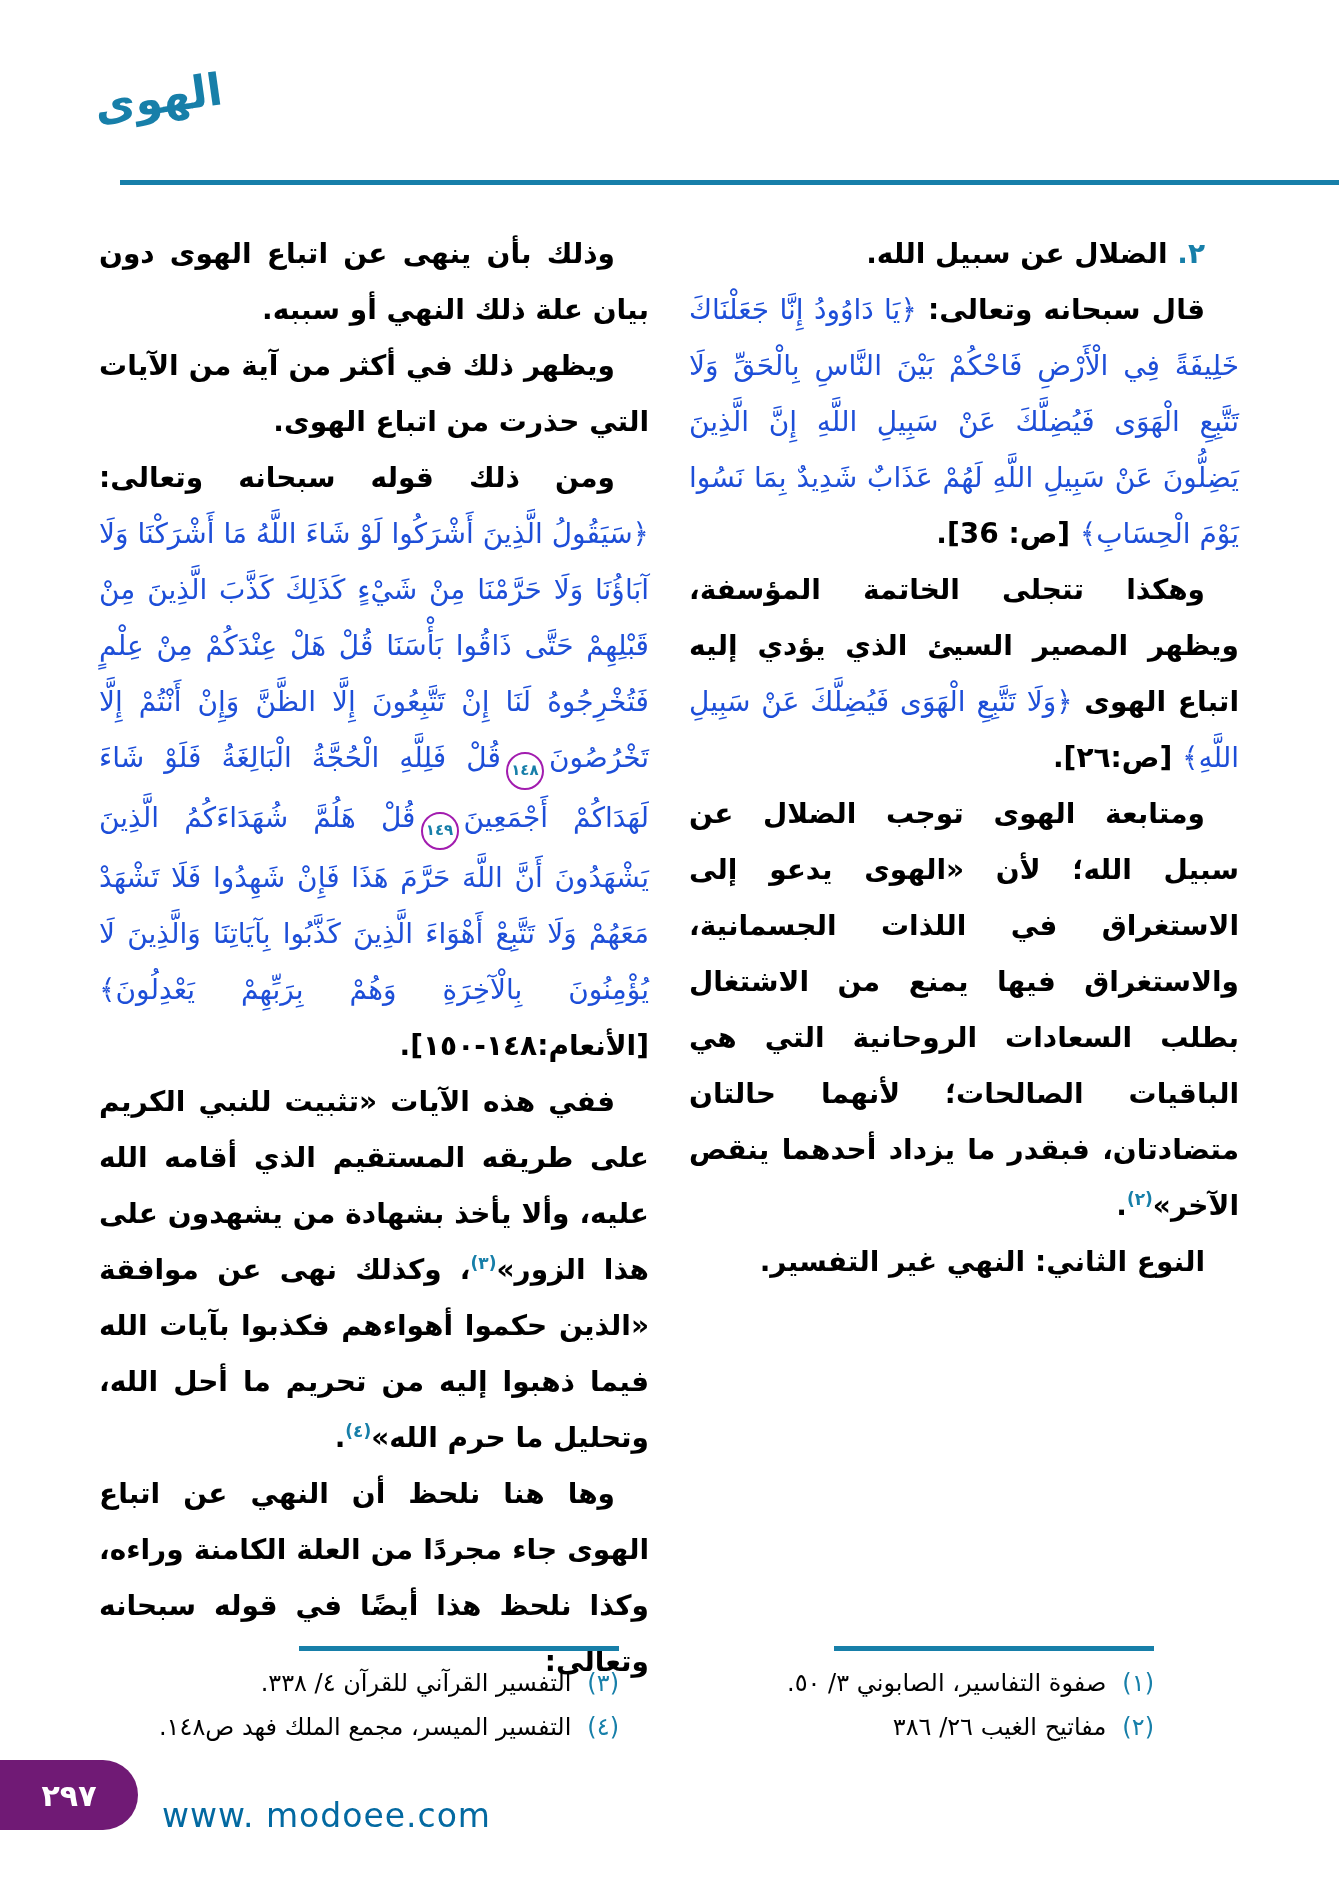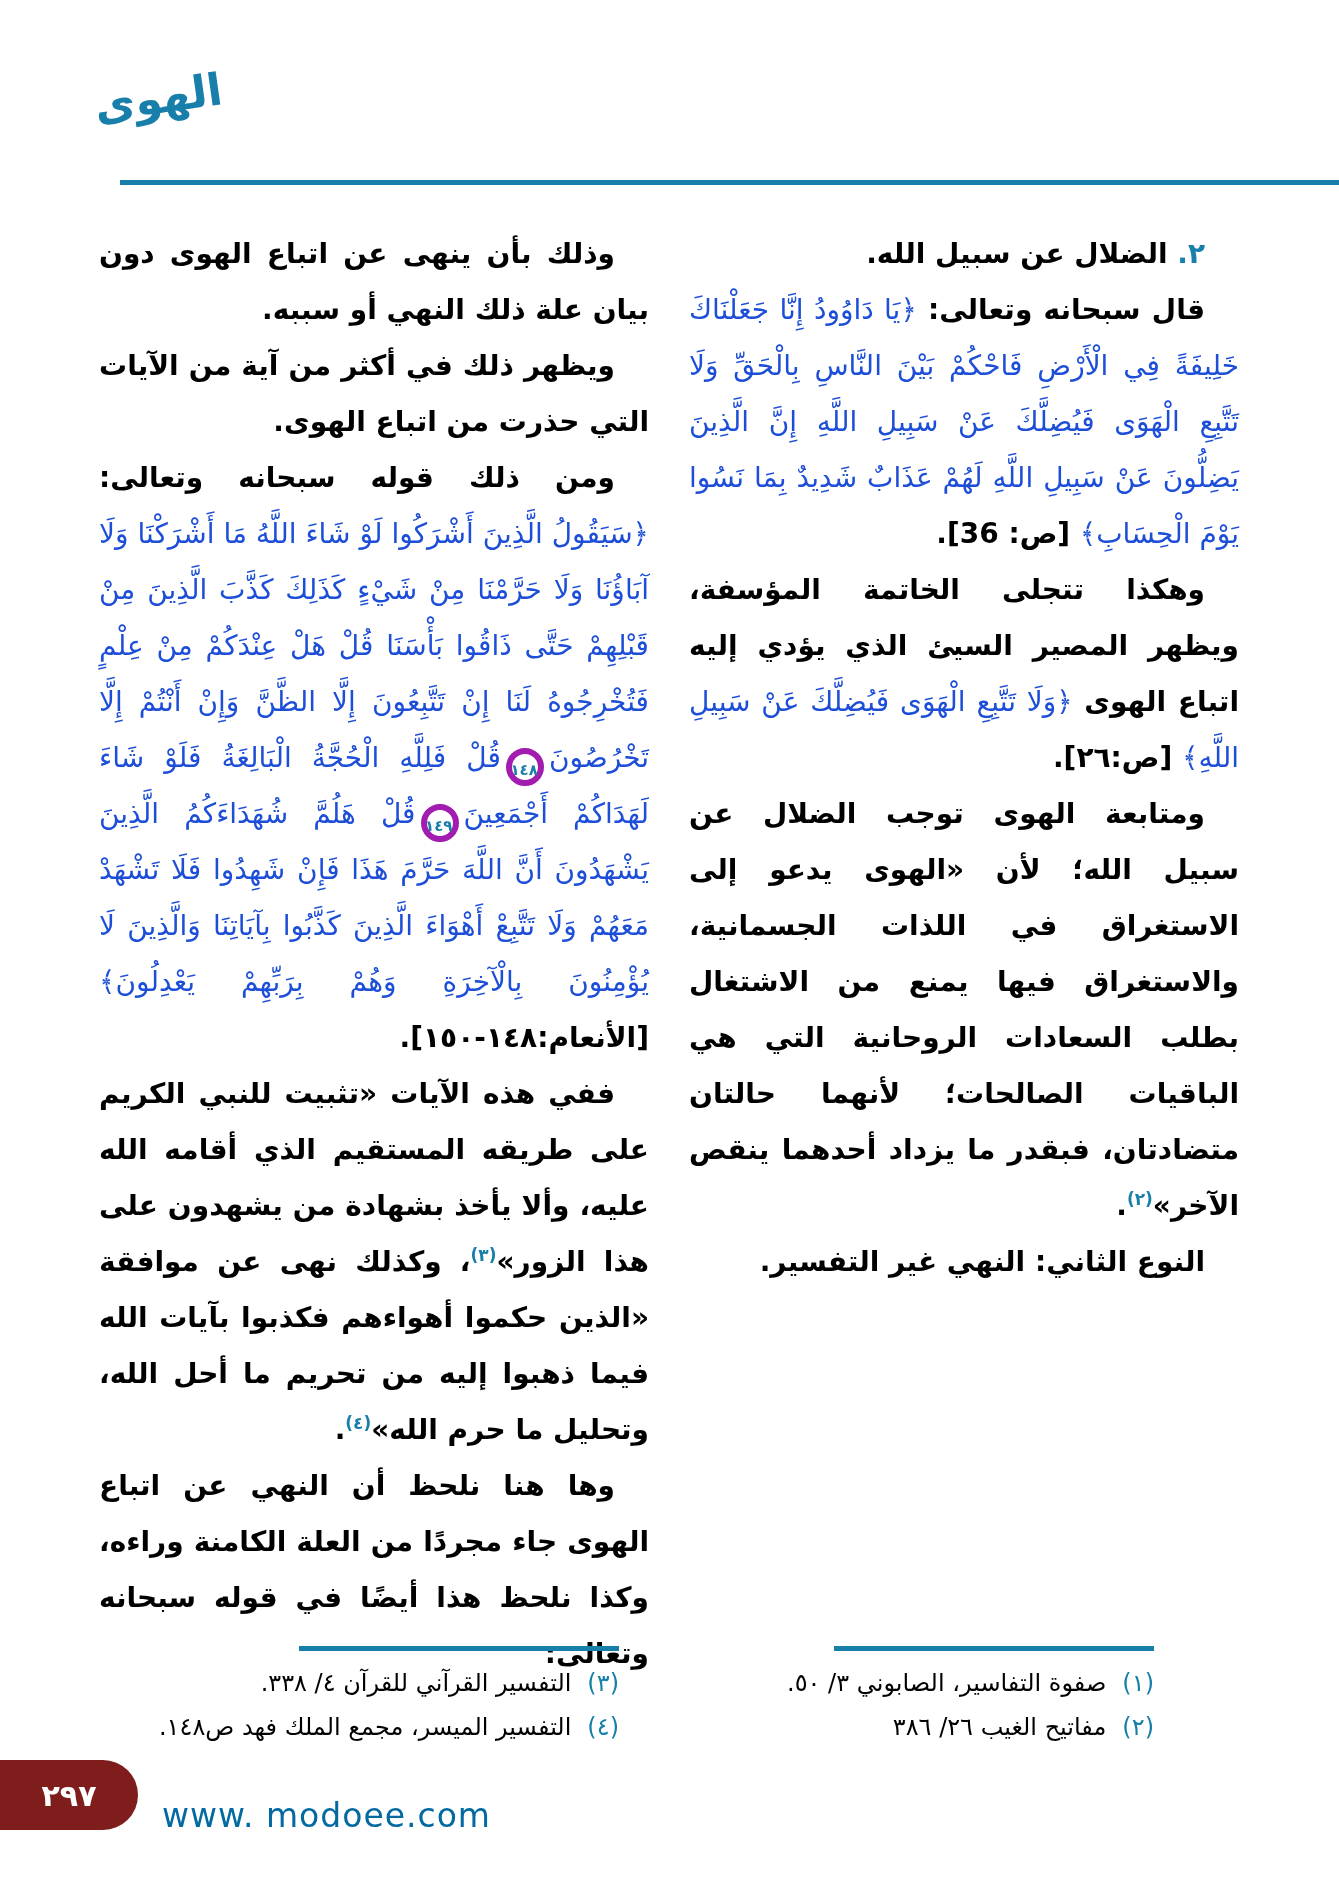--- a/index.html
+++ b/index.html
@@ -17,33 +17,33 @@
     position:relative;width:550px;height:1554px;font-size:28px;font-weight:bold;
     line-height:56px;color:#000;text-align:justify;
   }
   .col p{margin:0;text-indent:34px;}
   .heading{font-size:28px;text-indent:6px;}
   .heading .num{color:#177fa9;}
   .quran{color:#1d4ed8;font-weight:normal;}
   .ref{color:#000;font-weight:bold;}
   sup.fn-mark{color:#177fa9;font-size:17px;font-weight:bold;line-height:0;}
   .ayah-circle{
-    display:inline-block;width:38px;height:38px;line-height:33px;border:6px solid #a21caf;
+    display:inline-block;width:38px;height:38px;line-height:33px;border:2px solid #a21caf;
     border-radius:50%;color:#177fa9;font-size:15px;font-weight:bold;text-align:center;
     box-sizing:border-box;margin:0 5px;vertical-align:-8px;text-indent:0;
   }
   .subheading{font-weight:bold;}
   .fn-block{position:absolute;top:1420px;font-size:24px;font-weight:normal;line-height:44px;text-align:right;}
   .fn-right{right:85px;}
   .fn-left{right:30px;}
   .fn-rule{height:5px;width:320px;background:#177fa9;margin-bottom:10px;}
   .fn-line{white-space:nowrap;}
   .fn-num{color:#177fa9;margin-left:16px;}
   .page-badge{
-    position:absolute;left:0;top:1760px;width:138px;height:70px;background:#7f1d1d;
+    position:absolute;left:0;top:1760px;width:138px;height:70px;background:#701a75;
     border-radius:0 36px 36px 0;display:flex;align-items:center;justify-content:center;
     color:#ffffff;font-size:30px;font-weight:bold;
   }
   .website{
     position:absolute;left:162px;top:1796px;direction:ltr;color:#0369a1;
     font-size:33px;letter-spacing:1px;
   }
 </style>
 </head>
 <body>

